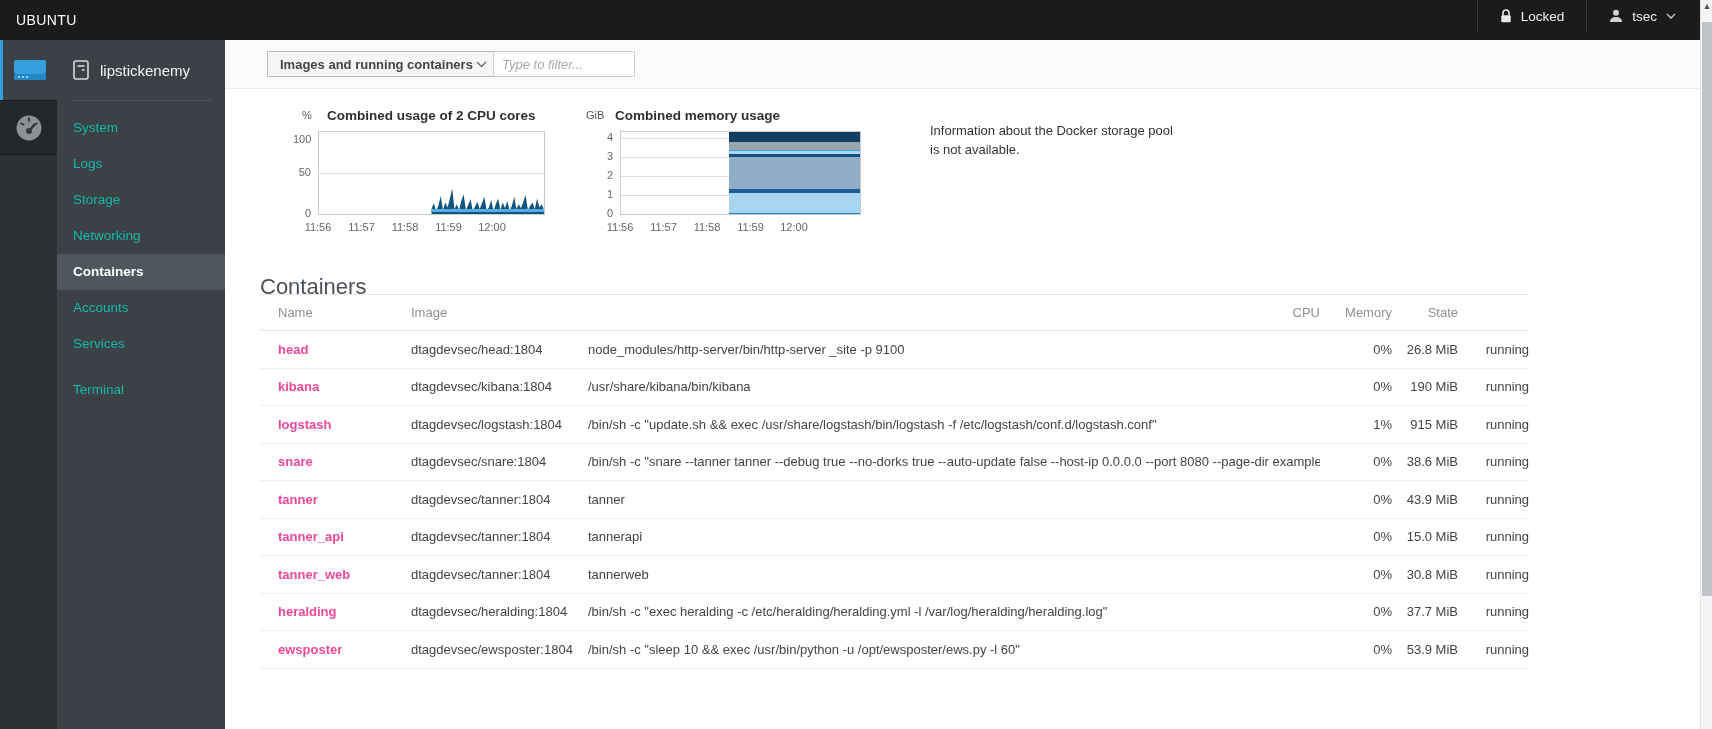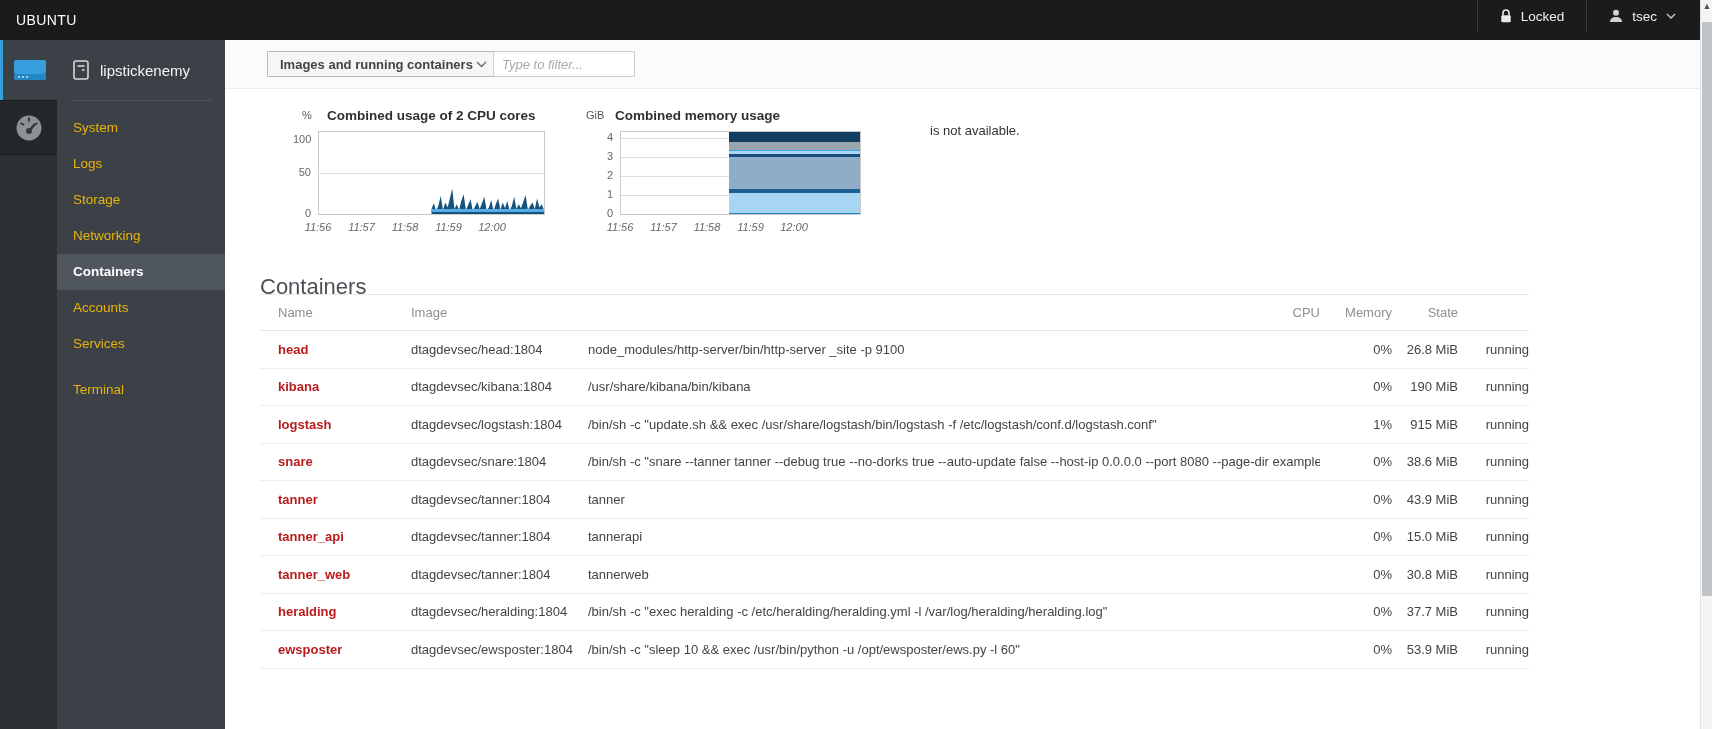--- a/index.html
+++ b/index.html
@@ -19,51 +19,51 @@
   #host-icon-cell{position:absolute;left:0;top:0;width:57px;height:60px;background:#3b4147;
                   border-left:3px solid #35a0dd;box-sizing:border-box;
                   display:flex;align-items:center;justify-content:center;cursor:pointer;}
   #dash-icon-cell{position:absolute;left:0;top:60px;width:57px;height:55px;background:#24282b;
                   border-top:1px solid #191b1e;border-bottom:1px solid #191b1e;box-sizing:border-box;
                   display:flex;align-items:center;justify-content:center;cursor:pointer;}
   #host-row{position:absolute;left:57px;top:0;right:0;height:60px;display:flex;align-items:center;
             gap:11px;padding-left:16px;color:#f5f5f5;font-size:15px;cursor:pointer;}
   #host-sep{position:absolute;left:72px;right:12px;top:60px;height:1px;background:#4b5158;}
   #nav-list{position:absolute;left:57px;right:0;top:70px;margin:0;padding:0;list-style:none;}
-  .nav-item{height:36px;line-height:36px;padding-left:16px;color:#eab308;font-size:13.5px;cursor:pointer;}
+  .nav-item{height:36px;line-height:36px;padding-left:16px;color:#14b8a6;font-size:13.5px;cursor:pointer;}
   .nav-item.selected{background:#50565d;color:#fff;font-weight:bold;}
 
   
   #content{position:absolute;left:225px;top:40px;width:1475px;bottom:0;background:#fff;}
   #filter-bar{position:absolute;left:0;top:0;right:0;height:48px;background:#fbfbfb;border-bottom:1px solid #ececec;}
   #dropdown{position:absolute;left:42px;top:11px;height:24px;display:flex;align-items:center;gap:3px;
             padding:0 12px;background:#f6f6f6;border:1px solid #b9b9b9;border-radius:1px;
             font-size:13px;font-weight:bold;color:#444;cursor:pointer;}
   #filter-input{position:absolute;left:268px;top:11px;width:124px;height:24px;border:1px solid #ccc;
                 border-radius:1px;padding:0 8px;font-size:13px;font-style:italic;color:#333;outline:none;}
   #filter-input::placeholder{color:#a8a8a8;font-style:italic;}
 
   .chart{position:absolute;}
   .chart-unit{position:absolute;font-size:11px;color:#555;}
   .chart-title{position:absolute;font-size:13.5px;font-weight:bold;color:#303030;}
   .plot{position:absolute;border:1px solid #c9c9c9;background:#fff;overflow:hidden;}
   .gridline{position:absolute;left:0;right:0;height:1px;background:#dcdcdc;}
   .ytick{position:absolute;font-size:11px;color:#666;}
-  .xlabel{position:absolute;font-size:11px;color:#666;transform:translateX(-50%);white-space:nowrap;font-style:italic;}
+  .xlabel{position:absolute;font-size:11px;color:#666;transform:translateX(-50%);white-space:nowrap;}
   .mem-layer{position:absolute;}
 
   #storage-info{position:absolute;left:705px;top:81px;width:330px;font-size:13px;color:#333;line-height:19px;}
 
   #containers-title{position:absolute;left:35px;top:216px;font-size:22px;font-weight:400;color:#4d5258;}
   #table{position:absolute;left:35px;top:254px;width:1269px;font-size:13px;color:#444;}
   .t-head,.t-row{display:grid;grid-template-columns:151px 177px 1fr 72px 66px 71px;align-items:center;}
   .t-head{height:35px;border-top:1px solid #e8e8e8;border-bottom:1px solid #e8e8e8;color:#8f8f8f;}
   .t-row{height:37.5px;box-sizing:border-box;border-bottom:1px solid #ededed;cursor:pointer;background:#fff;}
   .c-name{padding-left:18px;}
-  .t-row .c-name{font-weight:bold;color:#b91c1c;}
+  .t-row .c-name{font-weight:bold;color:#ec4899;}
   .c-command{white-space:nowrap;overflow:hidden;}
   .c-num{text-align:right;}
 
   
   #scrollbar{position:absolute;right:0;top:0;width:12px;height:729px;background:#f4f4f4;border-left:1px solid #e2e2e2;box-sizing:border-box;}
   #scroll-up{position:absolute;top:1px;left:0;width:12px;text-align:center;font-size:9px;color:#555;cursor:pointer;}
   #scroll-thumb{position:absolute;top:22px;left:1px;width:10px;height:574px;background:#c0c4c8;cursor:pointer;}
 </style>
 </head>
 <body>
@@ -191,20 +191,21 @@
       <div class="ytick" style="left: 0px; width: 43px; text-align: right; top: 45.7907px;">3</div>
       <div class="ytick" style="left: 0px; width: 43px; text-align: right; top: 26.7209px;">4</div>
       <div class="xlabel" style="left: 50px; top: 117px;">11:56</div>
       <div class="xlabel" style="left: 93.5px; top: 117px;">11:57</div>
       <div class="xlabel" style="left: 137px; top: 117px;">11:58</div>
       <div class="xlabel" style="left: 180.5px; top: 117px;">11:59</div>
       <div class="xlabel" style="left: 224px; top: 117px;">12:00</div>
     </div>
 
   <div id="storage-info">
+    <div>Information about the Docker storage pool</div>
     <div>is not available.</div>
   </div>
 
   <h2 id="containers-title">Containers</h2>
 
   <div id="table">
     <div class="t-head">
       <div class="c-name">Name</div>
       <div class="c-image">Image</div>
       <div class="c-num">CPU</div>

